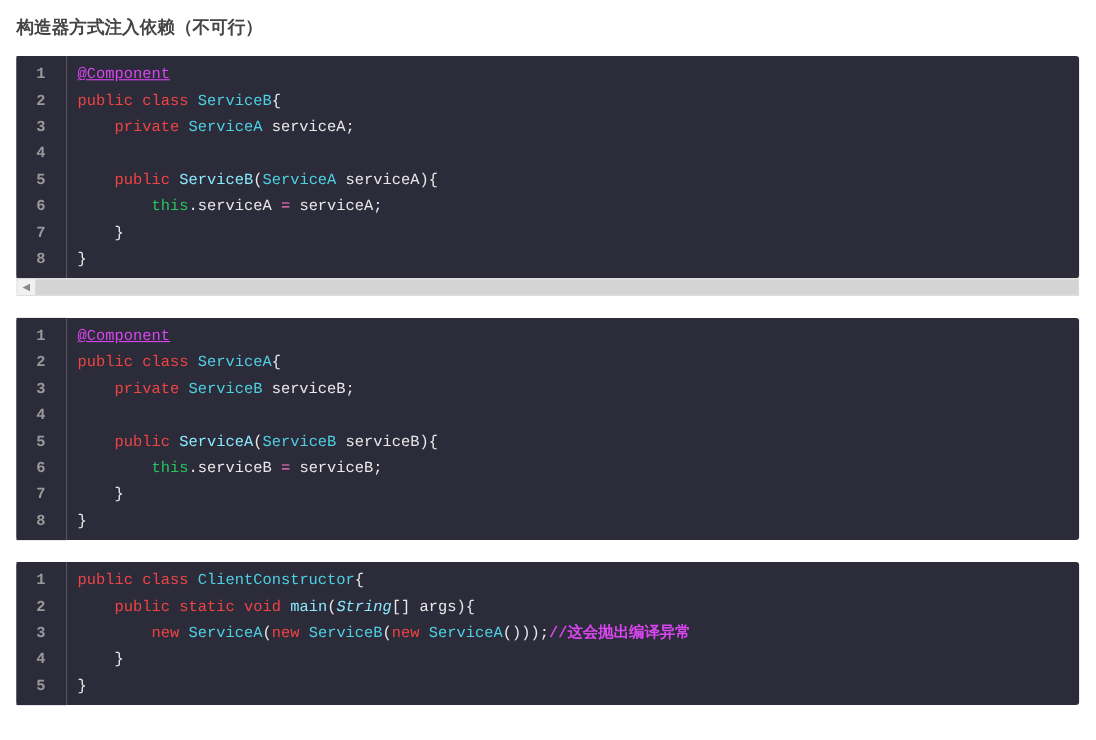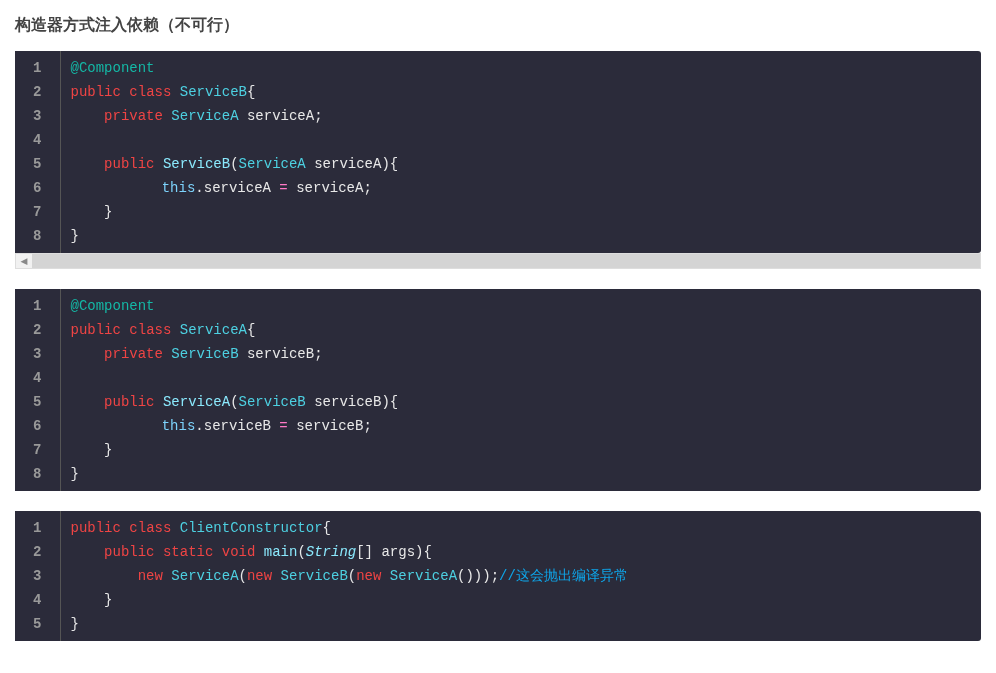--- a/index.html
+++ b/index.html
@@ -46,30 +46,30 @@
       vertical-align: top;
       font-weight: bold;
       padding: 0;
     }
     .code-cell {
       padding-left: 10px;
       white-space: pre;
       vertical-align: top;
       color: #a9b7c6;
     }
-    .annotation { color: #14b8a6; }
+    .annotation { color: #d946ef; text-decoration: underline; }
     .keyword2 { color: #ef4444; }
     .classname { color: #4dd0e1; }
     .identifier { color: #e8e8e8; }
     .method { color: #8be9fd; }
-    .this-ref { color: #7dd3fc; margin-left: 24px; }
+    .this-ref { color: #22c55e; }
     .operator { color: #ff79c6; }
     .punct { color: #e8e8e8; }
     .string-type { color: #8be9fd; font-style: italic; }
-    .comment { color: #0ea5e9; }
+    .comment { color: #d946ef; font-weight: bold; }
 
     .scrollbar-wrapper {
       margin-top: -20px;
       margin-bottom: 20px;
       height: 16px;
       background: #f1f1f1;
       border: 1px solid #ddd;
       position: relative;
     }
     .scrollbar-arrow {

